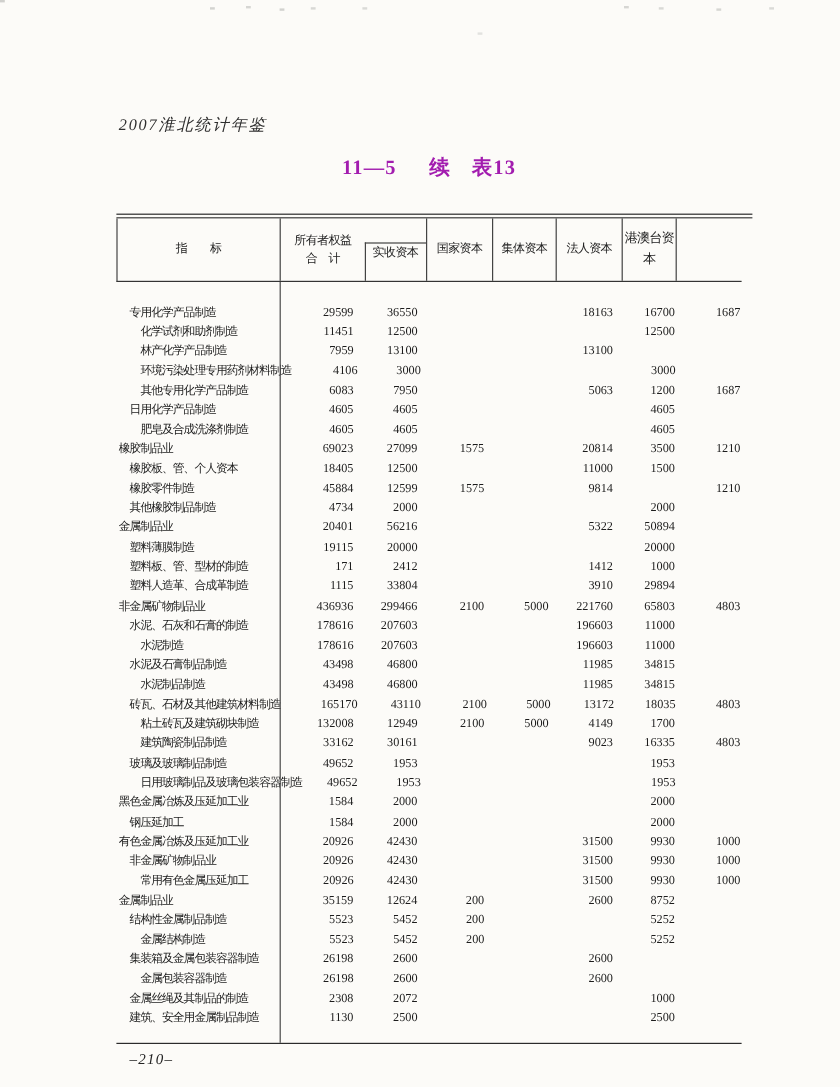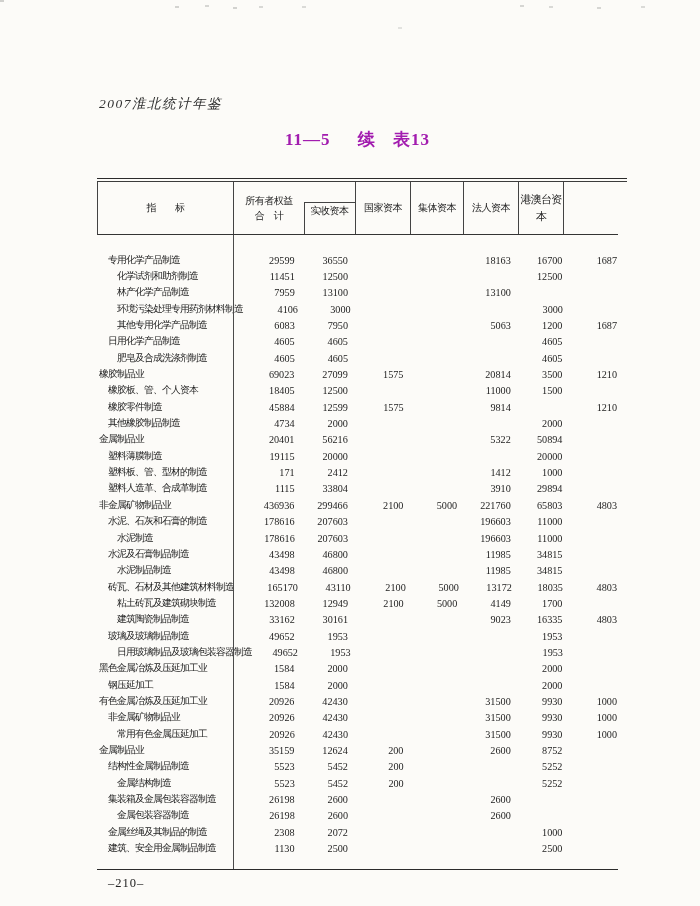--- a/index.html
+++ b/index.html
@@ -56,21 +56,21 @@
   .ind2{padding-left:20px;}
   .tnum{font-size:10.2px;text-align:right;white-space:nowrap;color:#1c1c1c;}
   .col0{width:70px;padding-right:3px;padding-left:20px;}
   .col1{width:52px;padding-right:0;}
   .col2{width:55px;padding-right:12px;margin-left:14px;}
   .col3{width:53px;padding-right:10px;}
   .col4{width:55px;padding-right:10px;}
   .col5{width:55px;padding-right:12px;}
   .col6{width:45px;padding-right:1px;}
 
-  .page-number{position:absolute;left:108px;top:876px;font-size:12.5px;letter-spacing:1px;color:#222;}
+  .page-number{position:absolute;left:108px;top:876px;font-size:12.5px;letter-spacing:1px;color:#222;font-style:italic;}
 </style>
 </head>
 <body>
 
 <div class="page">
   <div class="specks"></div>
 
   <div class="book-title">2007淮北统计年鉴</div>
 
   <div class="table-title">

